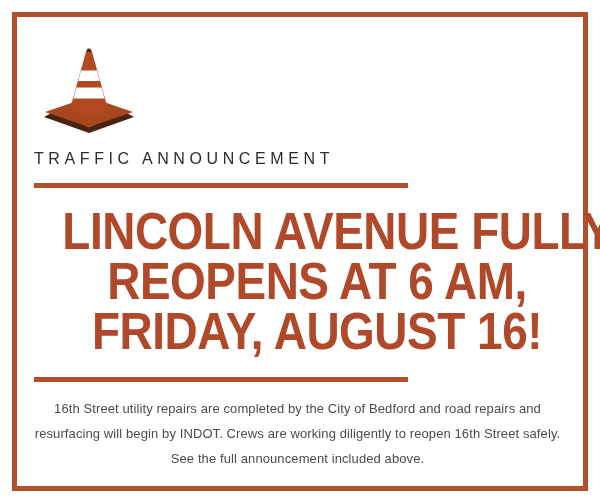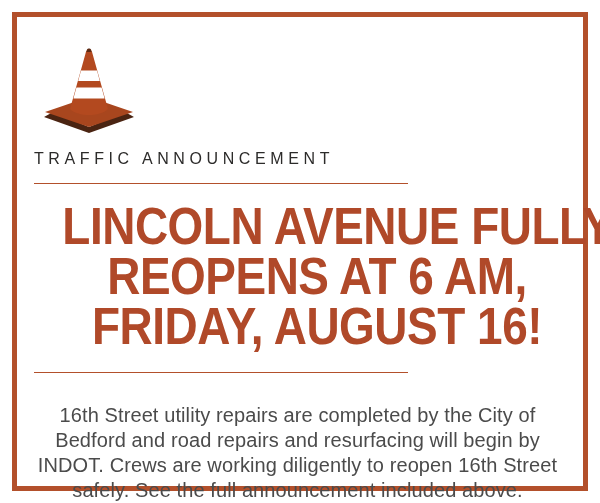--- a/index.html
+++ b/index.html
@@ -91,26 +91,26 @@
     letter-spacing: -0.5px;
     text-transform: uppercase;
     transform: scaleX(0.90);
     transform-origin: center top;
     white-space: nowrap;
   }
   .headline .hl-line { display: block; }
 
   
   .body-copy {
-    margin-top: 31px;
+    margin-top: 14px;
     width: 527px;
     text-align: center;
     color: #4b4b4b;
     font-family: "Liberation Sans", sans-serif;
-    font-size: 20px;
+    font-size: 13px;
     font-weight: 400;
     line-height: 25px;
     letter-spacing: 0.1px;
   }
 </style>
 </head>
 <body>
 
 <div id="poster">
   <div id="frame">

